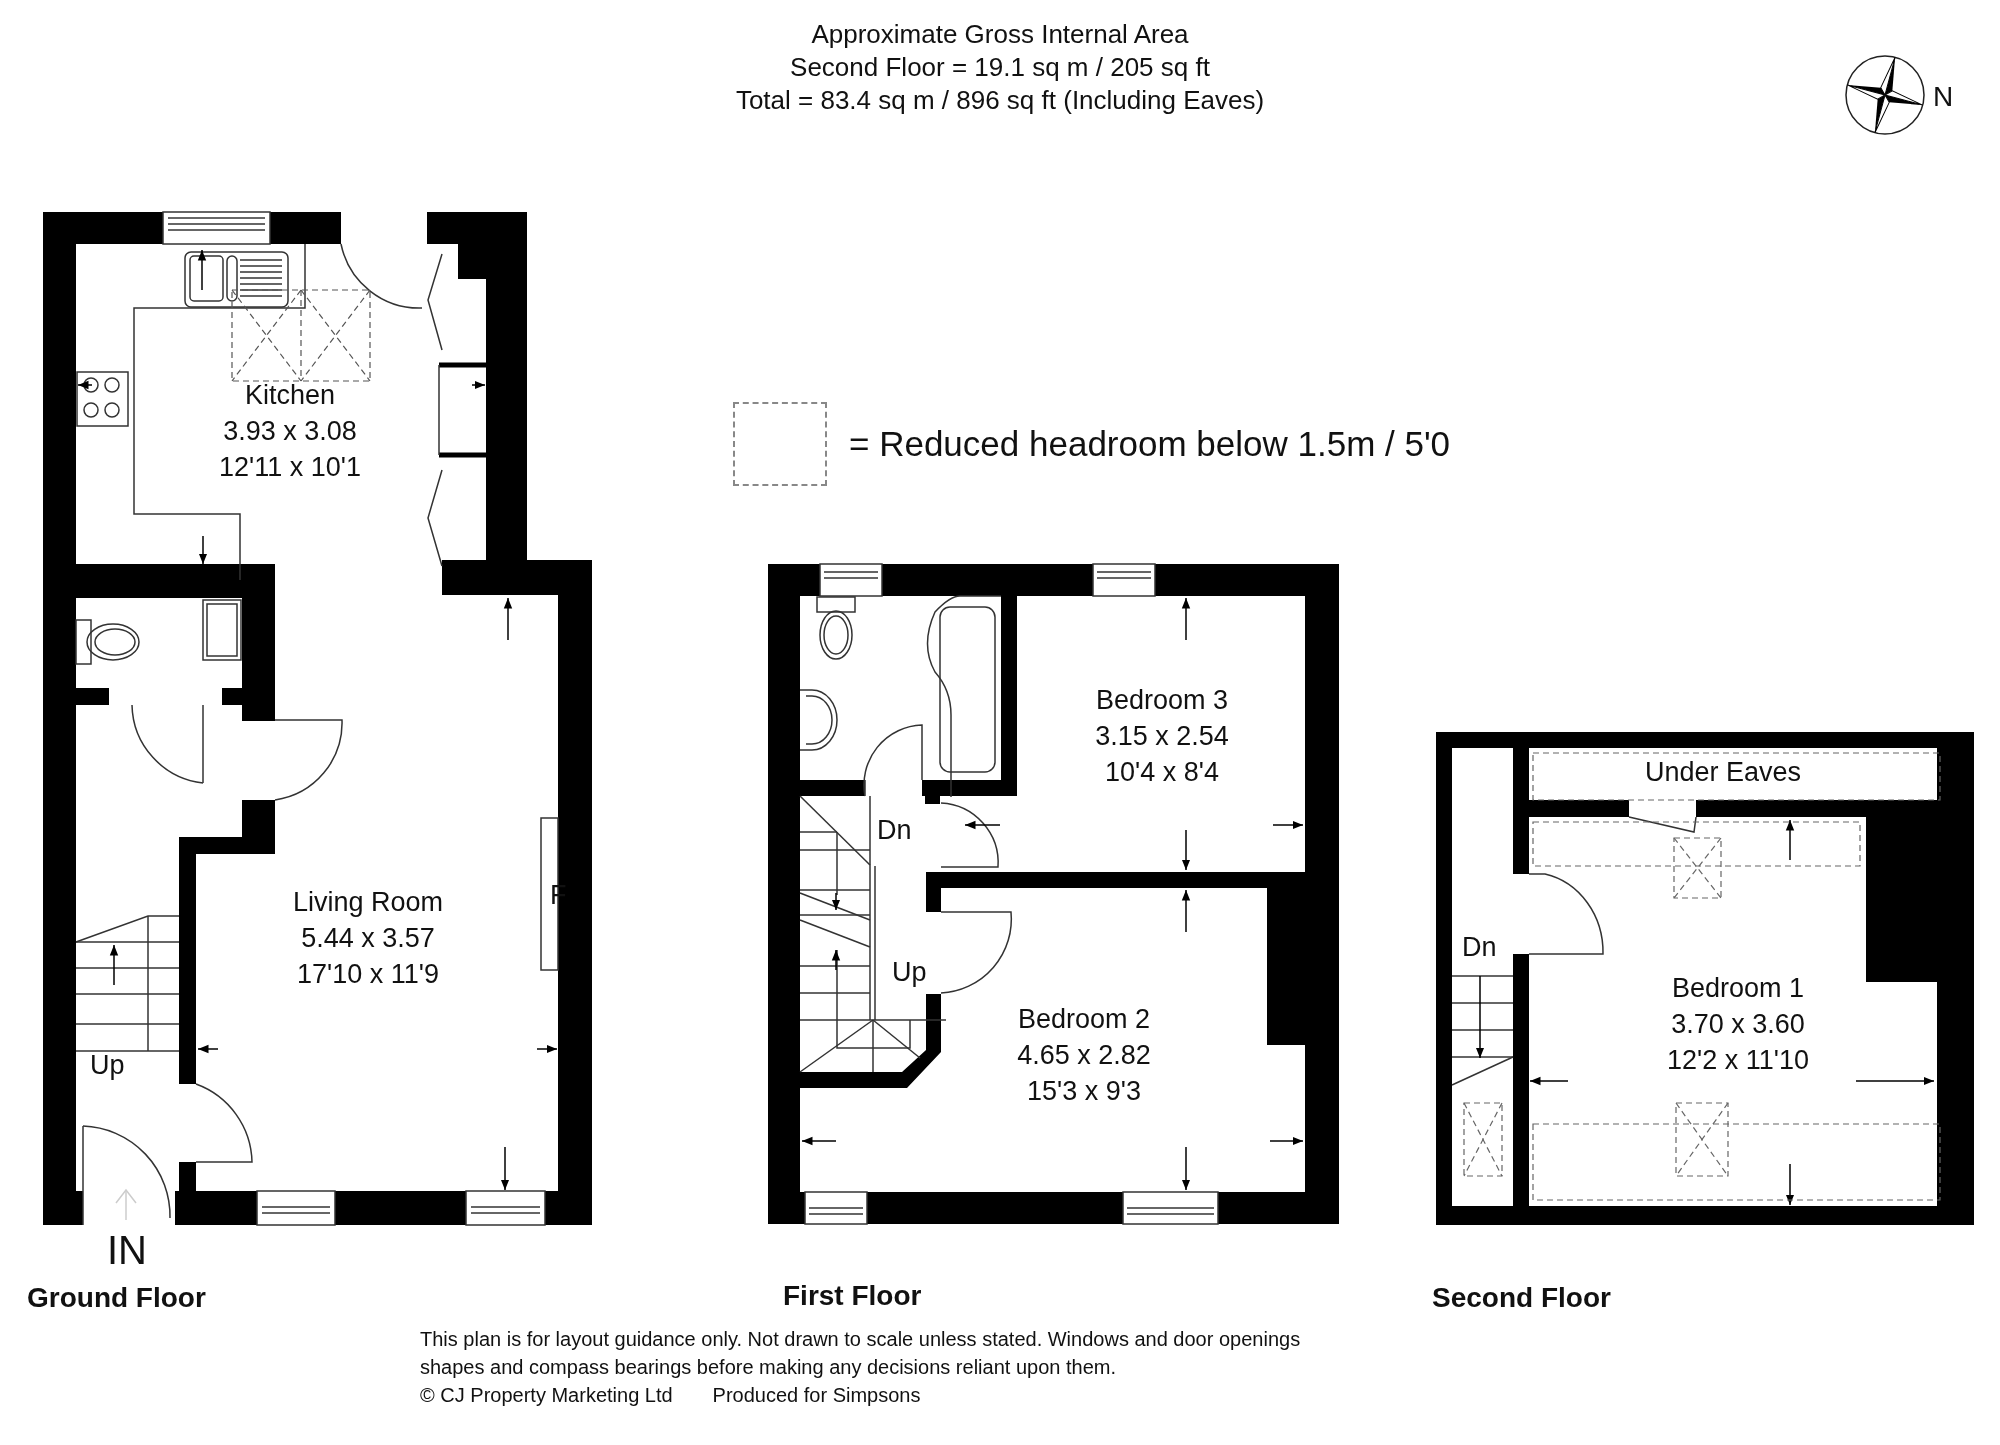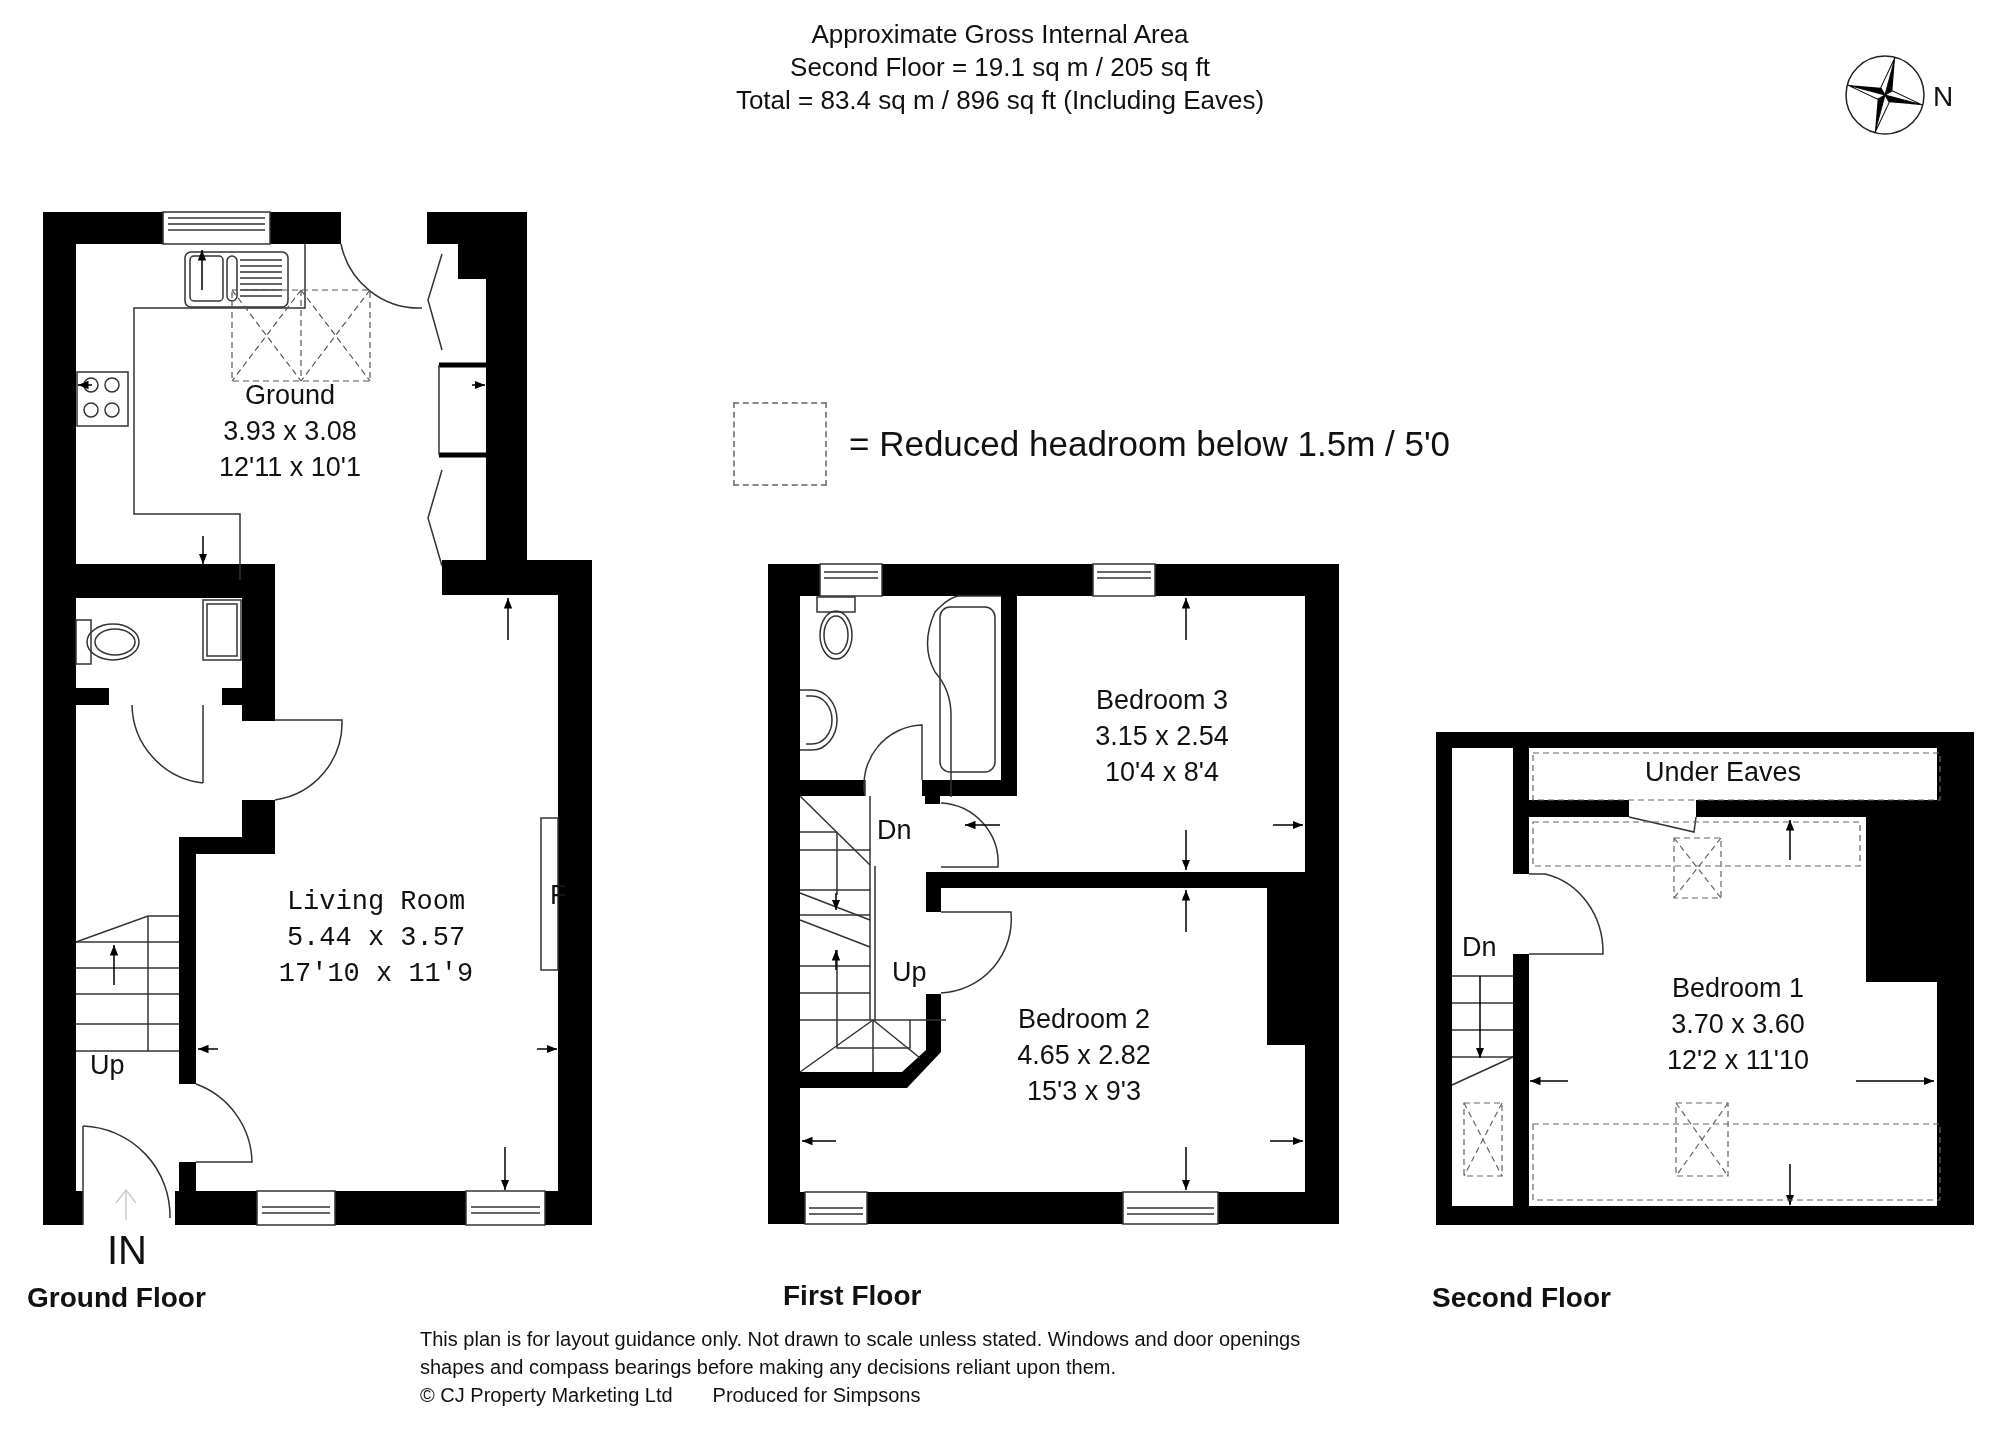--- a/index.html
+++ b/index.html
@@ -312,25 +312,25 @@
     <rect x="1676" y="1103" width="52" height="73"></rect>
     <line x1="1676" y1="1103" x2="1728" y2="1176"></line>
       <line x1="1728" y1="1103" x2="1676" y2="1176"></line>
     <rect x="1464" y="1103" width="38" height="73"></rect>
     <line x1="1464" y1="1103" x2="1502" y2="1176"></line>
       <line x1="1502" y1="1103" x2="1464" y2="1176"></line>
   </g>
 </svg>
 
 <div class="room-label" style="left:190px; top:377px; width:200px;">
-  <div>Ground</div>
+  <div>Kitchen</div>
   <div>3.93 x 3.08</div>
   <div>12'11 x 10'1</div>
 </div>
-<div class="room-label" style="left:276px; top:884px; width:200px;font-family:Liberation Mono, monospace;">
+<div class="room-label" style="left:268px; top:884px; width:200px;">
   <div>Living Room</div>
   <div>5.44 x 3.57</div>
   <div>17'10 x 11'9</div>
 </div>
 <div class="small-label" style="left:550px; top:880px;">F</div>
 <div class="small-label" style="left:90px; top:1050px;">Up</div>
 <div class="small-label" style="left:107px; top:1228px; font-size:40px;">IN</div>
 <div class="floor-label" style="left:27px; top:1282px;">Ground Floor</div>
 
 <div class="room-label" style="left:1062px; top:682px; width:200px;">

